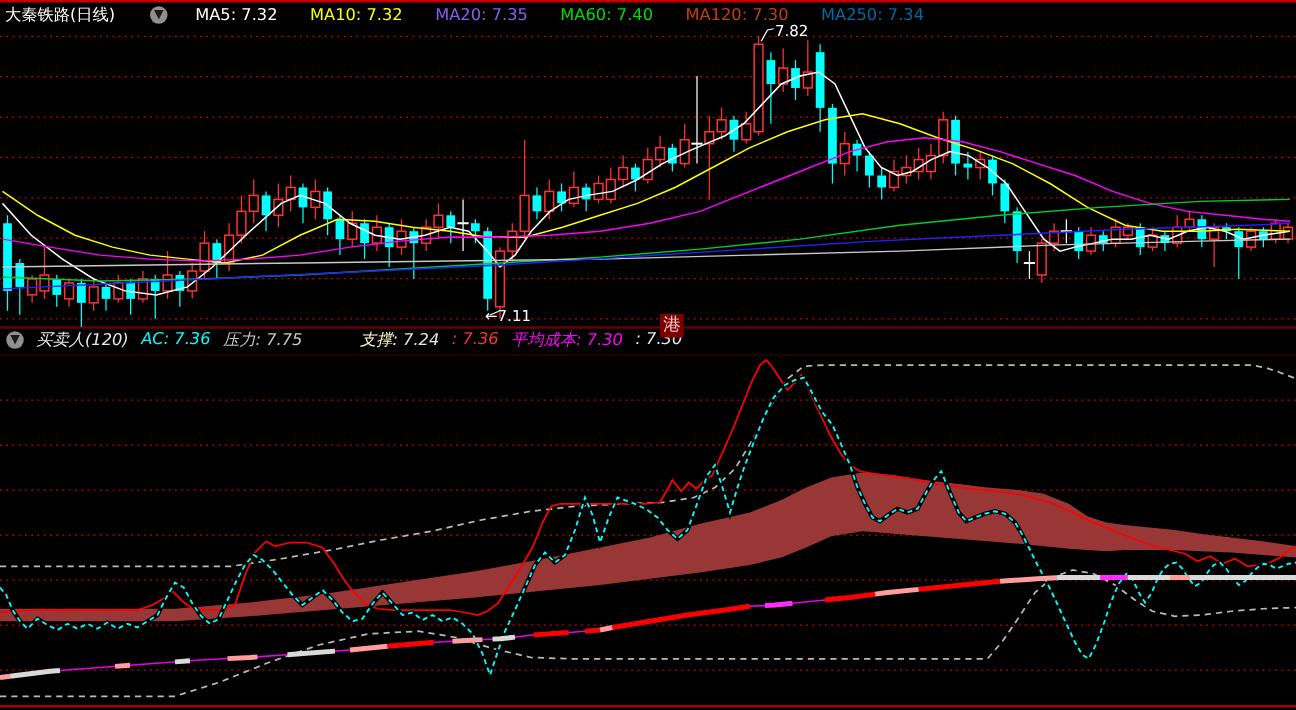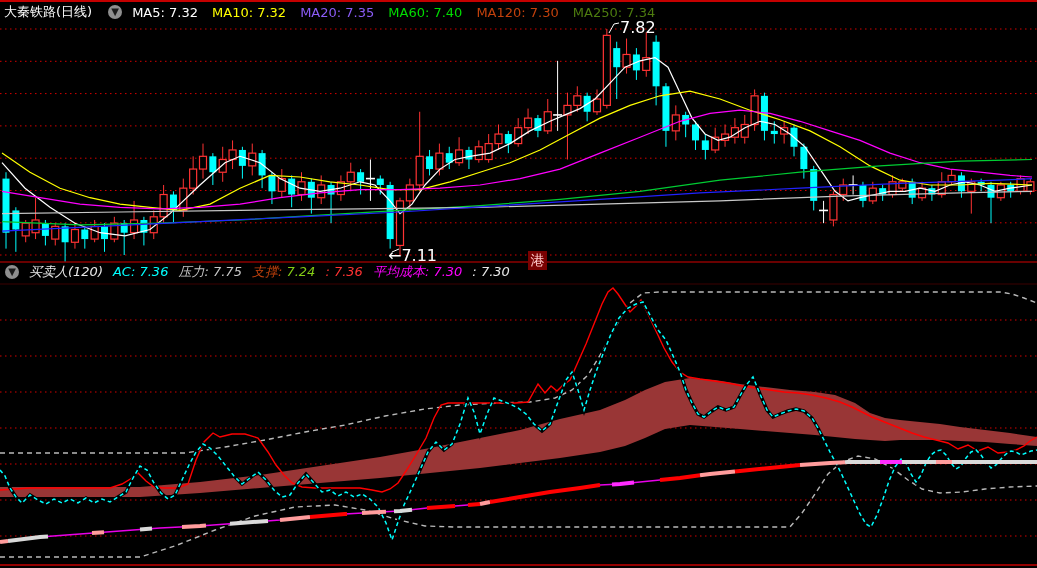--- a/index.html
+++ b/index.html
@@ -1,28 +1,28 @@
 <!DOCTYPE html>
 <html><head>
 <meta charset="utf-8">
 <style>
   html,body{margin:0;padding:0;background:#000;}
   #app{position:relative;width:1037px;height:568px;background:#000;overflow:hidden;
        font-family:"DejaVu Sans","Liberation Sans",sans-serif;}
   svg{position:absolute;left:0;top:0;}
   .hdr{position:absolute;left:4px;top:3px;height:18px;display:flex;align-items:center;
-       font-size:13px;white-space:nowrap;z-index:5;}
+       font-size:13px;white-space:nowrap;z-index:5;gap:12px;}
   .hdr .it{margin-right:14px;}
   .subhdr{position:absolute;left:3px;top:263px;height:17px;display:flex;align-items:center;
        font-size:13px;white-space:nowrap;z-index:5;}
   .subhdr .it{margin-right:10px;font-style:italic;}
   .circle-ic{display:inline-flex;align-items:center;justify-content:center;width:14px;height:14px;
        border-radius:50%;background:#8f8f8f;color:#1a1a1a;font-size:10px;line-height:14px;
        margin:0 10px 0 2px;cursor:pointer;}
-  .ann{position:absolute;color:#fff;font-size:16px;z-index:4;}
+  .ann{position:absolute;color:#fff;font-size:12px;z-index:4;}
   .marker{position:absolute;left:528px;top:251px;width:19px;height:19px;background:#7a0101;
        color:#ffc9c9;font-size:14px;line-height:19px;text-align:center;z-index:6;cursor:pointer;}
 </style>
 </head>
 <body>
 
 <div id="app">
 
   <svg id="chart" width="1037" height="568" viewBox="0 0 1037 568">
       <g>
@@ -374,29 +374,29 @@
     </svg>
 
   <div class="hdr">
     <span class="it" style="color:#fff">大秦铁路(日线)</span>
     <span class="circle-ic">▼</span>
     <span class="it" style="color: rgb(255, 255, 255);"><span>MA5:</span> <span>7.32</span></span>
     <span class="it" style="color: rgb(255, 255, 0); text-align: center;"><span>MA10:</span> <span>7.32</span></span>
     <span class="it" style="color: #8b5cf6;"><span>MA20:</span> <span>7.35</span></span>
     <span class="it" style="color: rgb(0, 221, 0);"><span>MA60:</span> <span>7.40</span></span>
     <span class="it" style="color: #c2410c;"><span>MA120:</span> <span>7.30</span></span>
-    <span class="it" style="color: #4d7c0f;"><span>MA250:</span> <span>7.34</span></span>
+    <span class="it" style="color: #0369a1;"><span>MA250:</span> <span>7.34</span></span>
   </div>
 
   <div class="subhdr">
     <span class="circle-ic">▼</span>
     <span class="it" style="color:#e8e8e8">买卖人(120)</span>
     <span class="it"><span style="color: rgb(0, 255, 255);">AC:</span> <span style="color: rgb(0, 255, 255);">7.36</span></span>
     <span class="it"><span style="color: rgb(200, 200, 200);">压力:</span> <span style="color: rgb(200, 200, 200); text-align: right;">7.75</span></span>
-    <span class="it"><span style="color: #c2410c;">支撑:</span> <span style="color: #84cc16;">7.24</span></span>
+    <span class="it"><span style="color: #fef9c3; margin-left: 36px;">支撑:</span> <span style="color: #e5e5e5;">7.24</span></span>
     <span class="it"><span style="color: rgb(255, 50, 50);">:</span> <span style="color: rgb(255, 50, 50);">7.36</span></span>
     <span class="it"><span style="color: rgb(255, 0, 255);">平均成本:</span> <span style="color: rgb(255, 0, 255);">7.30</span></span>
     <span class="it"><span style="color: rgb(232, 232, 232);">:</span> <span style="color: rgb(232, 232, 232);">7.30</span></span>
   </div>
 
   <div class="ann" style="left:620px;top:18px;">7.82</div>
   <div class="ann" style="left:388px;top:246px;">←7.11</div>
   <div class="marker">港</div>
 
 </div>

